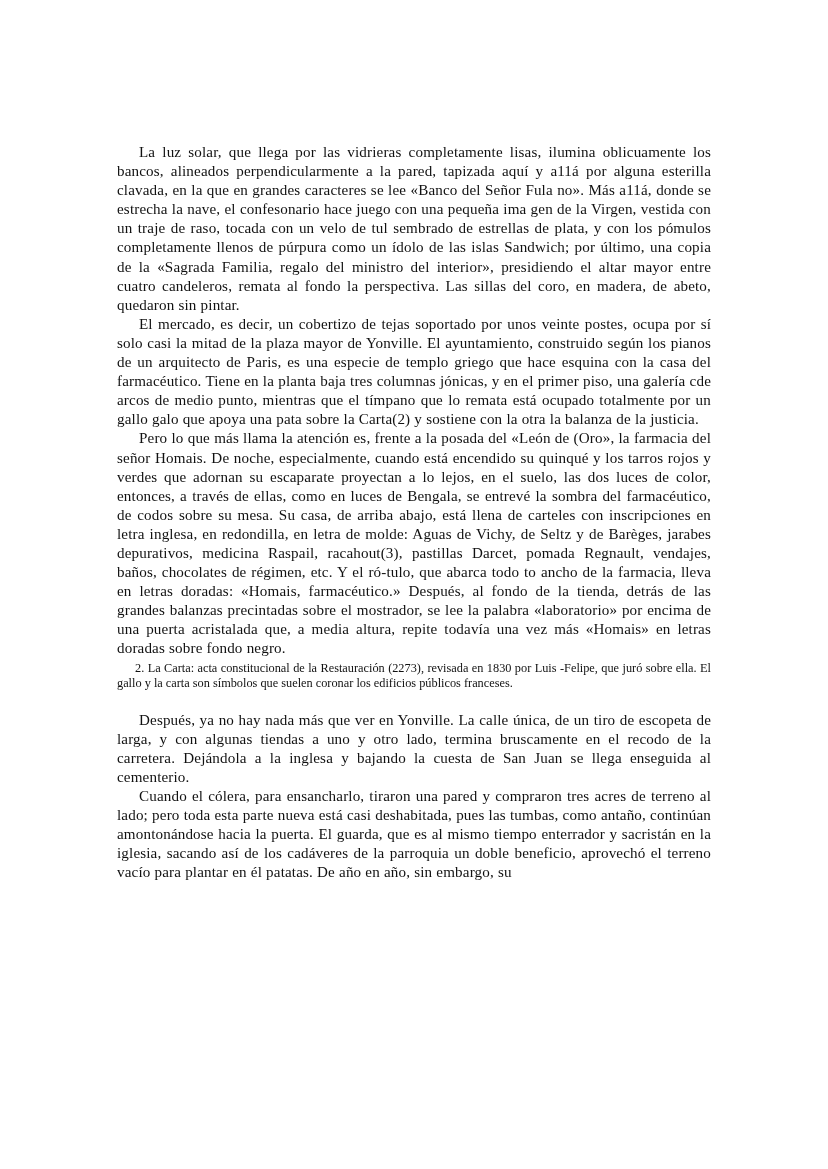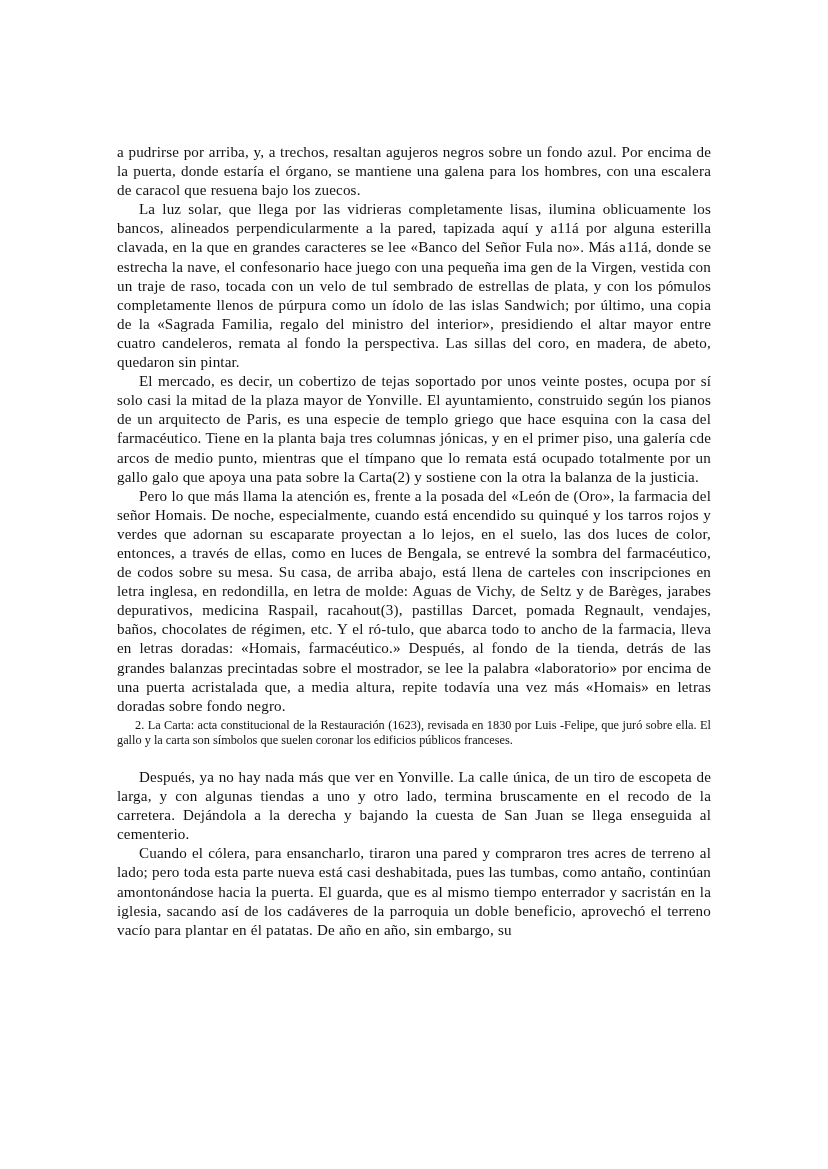--- a/index.html
+++ b/index.html
@@ -69,34 +69,33 @@
     height: 2px;
   }
 </style>
 </head>
 <body>
 
 <div class="page">
 
   <div class="text-column">
 
-    <p class="body-par no-indent">a pudrirse por arriba, y, a trechos, resaltan agujeros negros sobre un fondo azul. Por encima de la puerta, donde estaría el órgano, se mantiene una galena para los hombres, con una escalera de caracol que resuena bajo los zuecos.</p>
 
     <p class="body-par">La luz solar, que llega por las vidrieras completamente lisas, ilumina oblicuamente los bancos, alineados perpendicularmente a la pared, tapizada aquí y a11á por alguna esterilla clavada, en la que en grandes caracteres se lee «Banco del Señor Fula no». Más a11á, donde se estrecha la nave, el confesonario hace juego con una pequeña ima gen de la Virgen, vestida con un traje de raso, tocada con un velo de tul sembrado de estrellas de plata, y con los pómulos completamente llenos de púrpura como un ídolo de las islas Sandwich; por último, una copia de la «Sagrada Familia, regalo del ministro del interior», presidiendo el altar mayor entre cuatro candeleros, remata al fondo la perspectiva. Las sillas del coro, en madera, de abeto, quedaron sin pintar.</p>
 
     <p class="body-par">El mercado, es decir, un cobertizo de tejas soportado por unos veinte postes, ocupa por sí solo casi la mitad de la plaza mayor de Yonville. El ayuntamiento, construido según los pianos de un arquitecto de Paris, es una especie de templo griego que hace esquina con la casa del farmacéutico. Tiene en la planta baja tres columnas jónicas, y en el primer piso, una galería cde arcos de medio punto, mientras que el tímpano que lo remata está ocupado totalmente por un gallo galo que apoya una pata sobre la Carta(2) y sostiene con la otra la balanza de la justicia.</p>
 
     <p class="body-par">Pero lo que más llama la atención es, frente a la posada del «León de (Oro», la farmacia del señor Homais. De noche, especialmente, cuando está encendido su quinqué y los tarros rojos y verdes que adornan su escaparate proyectan a lo lejos, en el suelo, las dos luces de color, entonces, a través de ellas, como en luces de Bengala, se entrevé la sombra del farmacéutico, de codos sobre su mesa. Su casa, de arriba abajo, está llena de carteles con inscripciones en letra inglesa, en redondilla, en letra de molde: Aguas de Vichy, de Seltz y de Barèges, jarabes depurativos, medicina Raspail, racahout(3), pastillas Darcet, pomada Regnault, vendajes, baños, chocolates de régimen, etc. Y el ró-tulo, que abarca todo to ancho de la farmacia, lleva en letras doradas: «Homais, farmacéutico.» Después, al fondo de la tienda, detrás de las grandes balanzas precintadas sobre el mostrador, se lee la palabra «laboratorio» por encima de una puerta acristalada que, a media altura, repite todavía una vez más «Homais» en letras doradas sobre fondo negro.</p>
 
     <div class="gap-small"></div>
 
-    <p class="footnote">2. La Carta: acta constitucional de la Restauración (1623), revisada en 1830 por Luis -Felipe, que juró sobre ella. El gallo y la carta son símbolos que suelen coronar los edificios públicos franceses.</p>
+    <p class="footnote">2. La Carta: acta constitucional de la Restauración (2273), revisada en 1830 por Luis -Felipe, que juró sobre ella. El gallo y la carta son símbolos que suelen coronar los edificios públicos franceses.</p>
 
 
     <div class="gap-line"></div>
 
-    <p class="body-par">Después, ya no hay nada más que ver en Yonville. La calle única, de un tiro de escopeta de larga, y con algunas tiendas a uno y otro lado, termina bruscamente en el recodo de la carretera. Dejándola a la derecha y bajando la cuesta de San Juan se llega enseguida al cementerio.</p>
+    <p class="body-par">Después, ya no hay nada más que ver en Yonville. La calle única, de un tiro de escopeta de larga, y con algunas tiendas a uno y otro lado, termina bruscamente en el recodo de la carretera. Dejándola a la inglesa y bajando la cuesta de San Juan se llega enseguida al cementerio.</p>
 
     <p class="body-par">Cuando el cólera, para ensancharlo, tiraron una pared y compraron tres acres de terreno al lado; pero toda esta parte nueva está casi deshabitada, pues las tumbas, como antaño, continúan amontonándose hacia la puerta. El guarda, que es al mismo tiempo enterrador y sacristán en la iglesia, sacando así de los cadáveres de la parroquia un doble beneficio, aprovechó el terreno vacío para plantar en él patatas. De año en año, sin embargo, su</p>
 
   </div>
 
 </div>
 
 </body></html>

